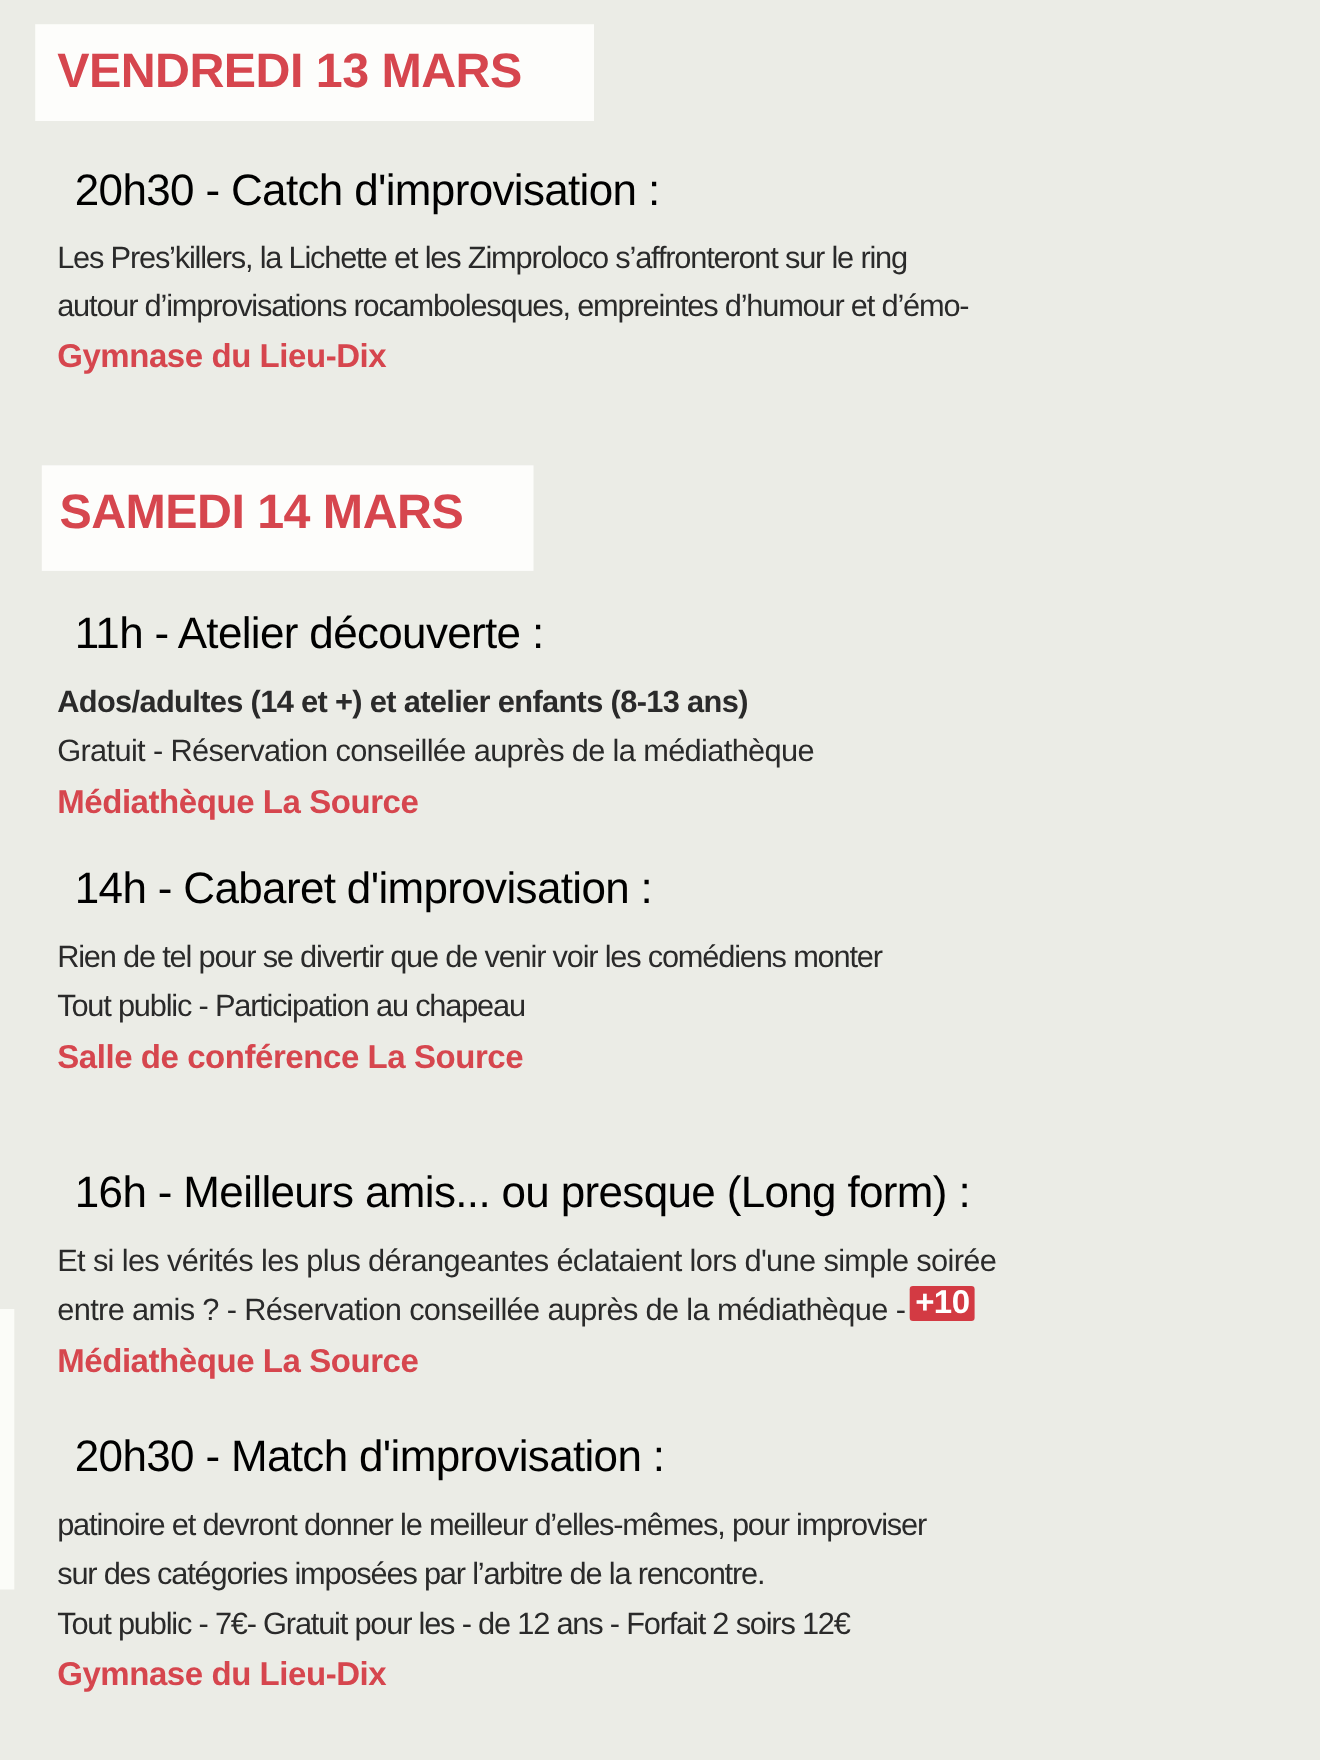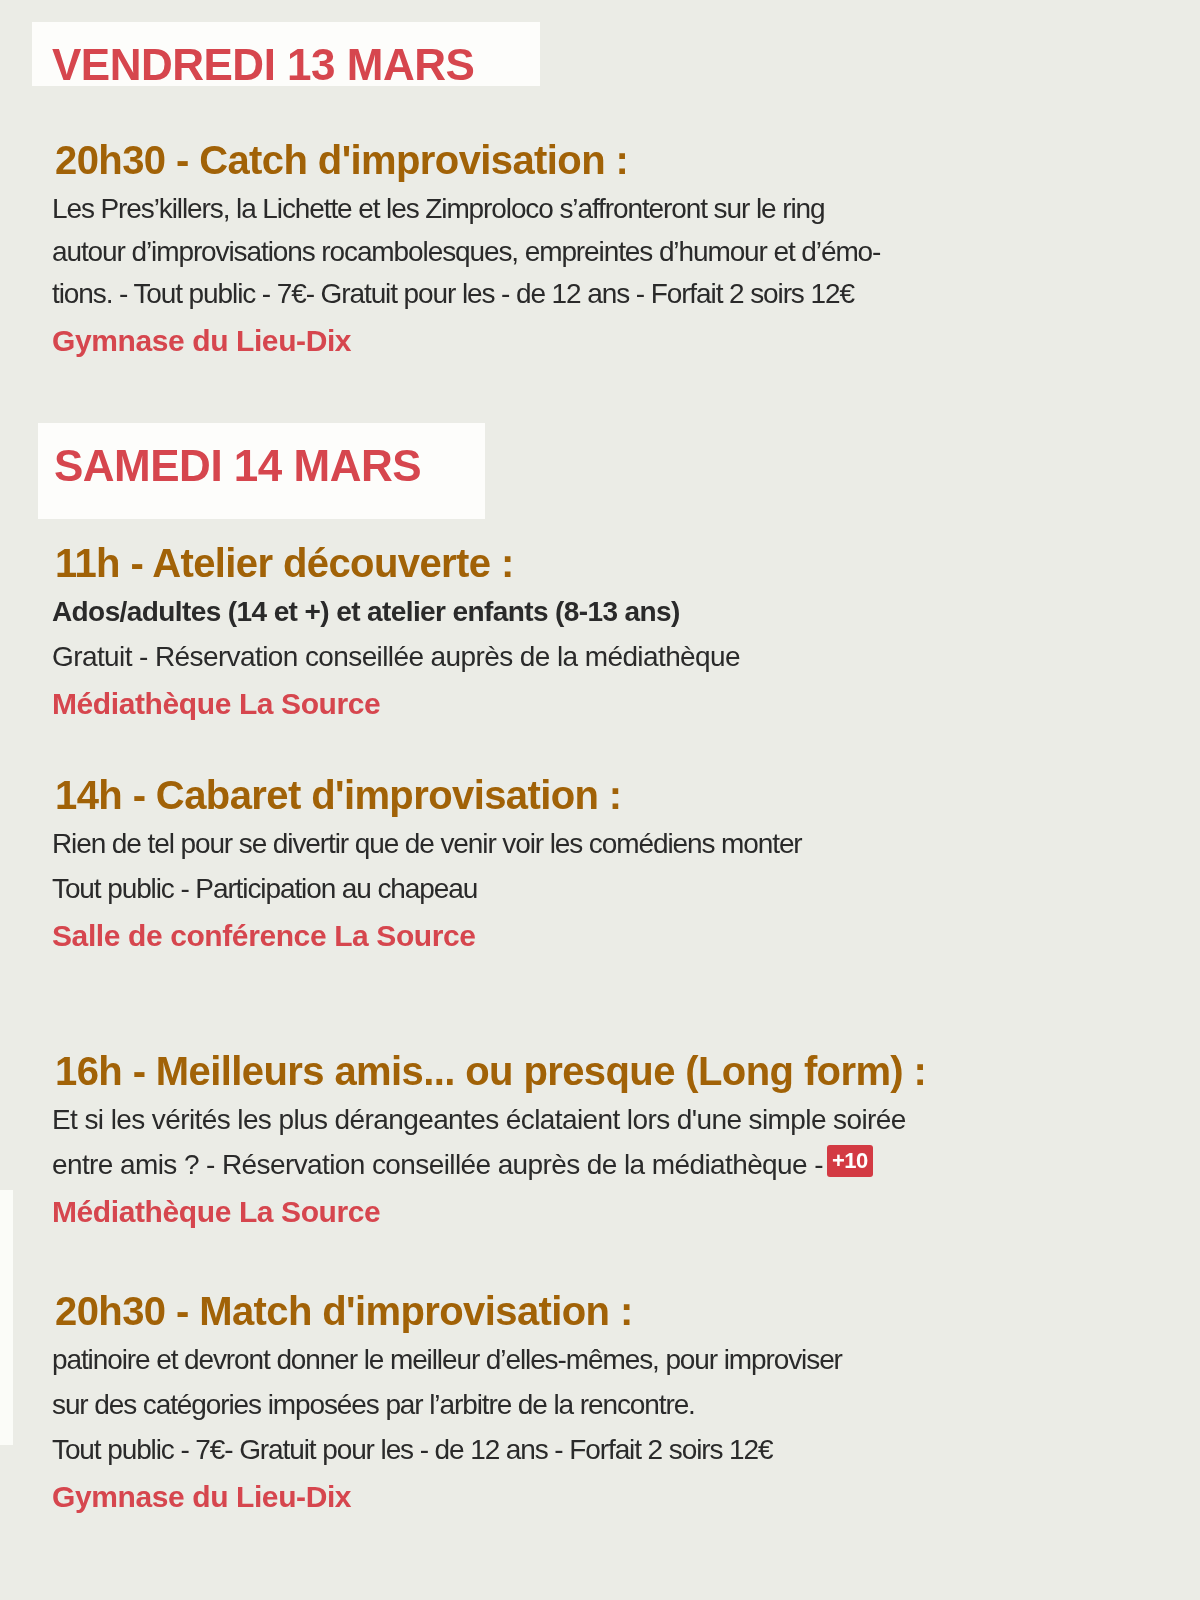--- a/index.html
+++ b/index.html
@@ -25,27 +25,27 @@
     position: absolute;
     left: 20px;
     color: #d6464e;
     font-weight: bold;
     font-size: 44px;
     letter-spacing: -0.5px;
     white-space: nowrap;
   }
   .event { position: absolute; left: 52px; width: 1130px; }
   .event-title {
-    color: #a16207;
-    font-weight: bold;
+    color: #000000;
+    font-weight: normal;
     font-size: 40px;
     line-height: 46px;
     letter-spacing: -0.6px;
     white-space: nowrap;
-    margin: 3px;
+    margin: 16px;
   }
   .event-line {
     font-size: 28px;
     line-height: 45px;
     letter-spacing: -0.6px;
     white-space: nowrap;
     color: #2a2a2a;
     margin: 0;
   }
   .event-line.tight { letter-spacing: -1.1px; }
@@ -56,43 +56,42 @@
     line-height: 50px;
     letter-spacing: -0.4px;
     white-space: nowrap;
     margin: 0;
   }
   .age-badge {
     display: inline-block;
     background: #d33a43;
     color: #ffffff;
     font-weight: bold;
-    font-size: 22px;
+    font-size: 30px;
     line-height: 32px;
     padding: 0 5px;
     border-radius: 3px;
     vertical-align: 6px;
     margin-left: 4px;
     letter-spacing: -0.5px;
   }
 </style>
 </head>
 <body>
 
 <div class="left-strip"></div>
 
-<div class="day-header" style="left:32px; top:22px; width:508px; height:64px;">
+<div class="day-header" style="left:32px; top:22px; width:508px; height:88px;">
   <span style="top:18px;">VENDREDI 13 MARS</span>
 </div>
 
 <div class="event" style="top:134px;">
   <p class="event-title">20h30 - Catch d'improvisation :</p>
   <p class="event-line tight" style="margin-top:2px;">Les Pres’killers, la Lichette et les Zimproloco s’affronteront sur le ring</p>
   <p class="event-line tight" style="margin-top:-2px;">autour d’improvisations rocambolesques, empreintes d’humour et d’émo-</p>
-  <p class="event-line tight" style="margin-top:-3px;">tions. - Tout public - 7€- Gratuit pour les - de 12 ans - Forfait 2 soirs 12€</p>
   <p class="event-venue">Gymnase du Lieu-Dix</p>
 </div>
 
 <div class="day-header" style="left:38px; top:423px; width:447px; height:96px;">
   <span style="top:18px; left:16px;">SAMEDI 14 MARS</span>
 </div>
 
 <div class="event" style="top:537px;">
   <p class="event-title">11h - Atelier découverte :</p>
   <p class="event-line" style="margin-top:2px;font-weight:bold;">Ados/adultes (14 et +) et atelier enfants (8-13 ans)</p>

